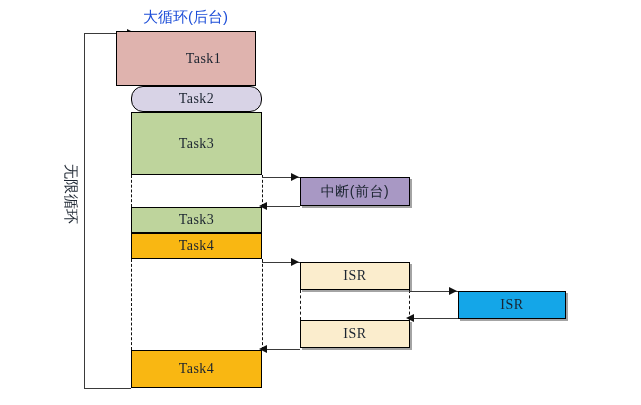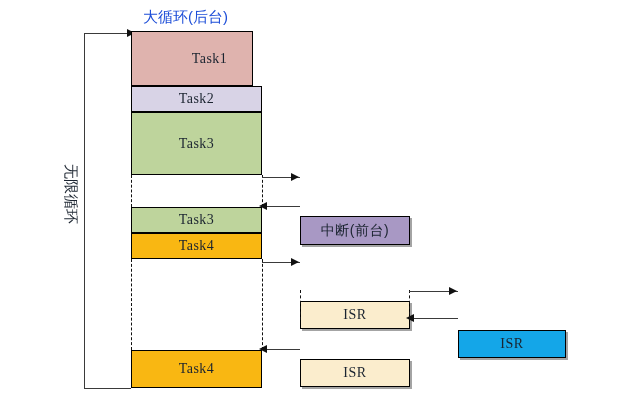--- a/index.html
+++ b/index.html
@@ -24,39 +24,39 @@
 
   .dash{position:absolute;width:0;border-left:1px dashed #111;}
 
   .arrowR{position:absolute;width:0;height:0;
           border-top:4.5px solid transparent;border-bottom:4.5px solid transparent;
           border-left:8px solid #111;}
   .arrowL{position:absolute;width:0;height:0;
           border-top:4.5px solid transparent;border-bottom:4.5px solid transparent;
           border-right:8px solid #111;}
 
-  .shadow{box-shadow:2px 2px 0 0 rgba(90,90,90,.55);margin-top:39px;}
+  .shadow{box-shadow:2px 2px 0 0 rgba(90,90,90,.55);}
 </style>
 </head>
 <body>
 
 <div id="canvas">
 
   <div class="label" style="left:143px;top:8px;">大循环(后台)</div>
 
   <div class="ln vln" style="left:84px;top:33px;height:356px;"></div>
   <div class="ln hln" style="left:84px;top:33px;width:44px;"></div>
   <div class="ln hln" style="left:84px;top:388px;width:47px;"></div>
   <div class="arrowR" style="left:127px;top:28.5px;"></div>
 
   <div class="vlabel" style="left:80px;top:164px;">无限循环</div>
 
-  <div class="box" style="left:131px;top:31px;width:122px;height:55px;background:#dfb3ae;padding-left:35px;">Task1</div>
+  <div class="box" style="left:116px;top:31px;width:140px;height:55px;background:#dfb3ae;padding-left:35px;">Task1</div>
 
-  <div class="box" style="left:131px;top:86px;width:131px;height:26px;background:#d8d3e6;">Task2</div>
+  <div class="box" style="left:131px;top:86px;width:131px;height:26px;background:#d8d3e6;border-radius:12px;">Task2</div>
 
   <div class="box" style="left:131px;top:112px;width:131px;height:63px;background:#bed49c;">Task3</div>
 
   <div class="box" style="left:131px;top:207px;width:131px;height:26px;background:#bed49c;">Task3</div>
 
   <div class="box" style="left:131px;top:233px;width:131px;height:26px;background:#f9b712;">Task4</div>
 
   <div class="box" style="left:131px;top:350px;width:131px;height:38px;background:#f9b712;">Task4</div>
 
   <div class="dash" style="left:131px;top:175px;height:32px;"></div>

